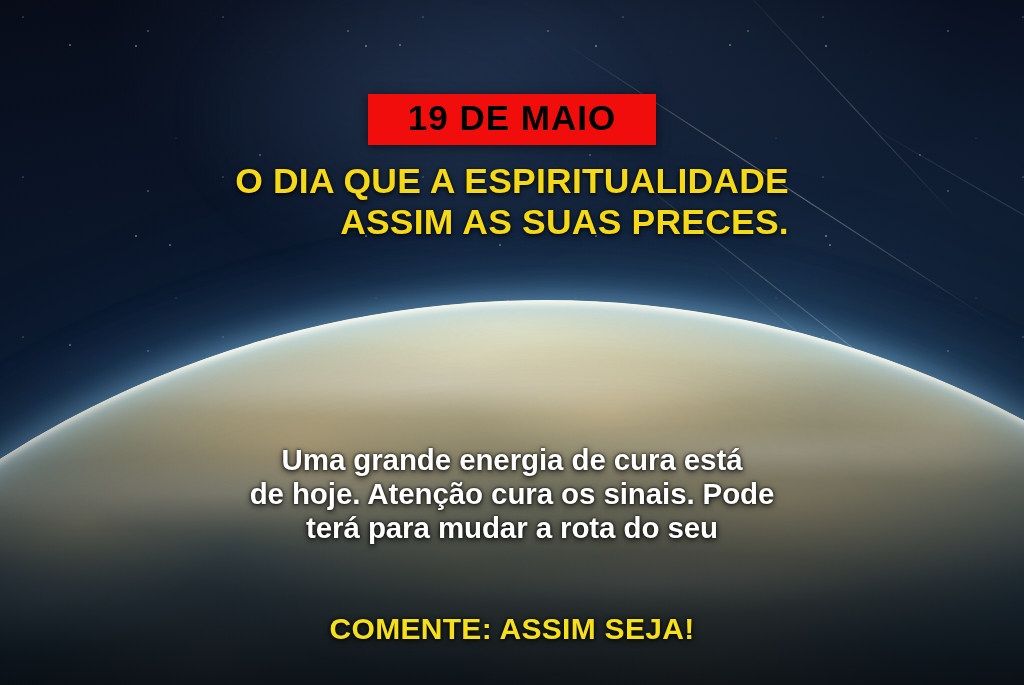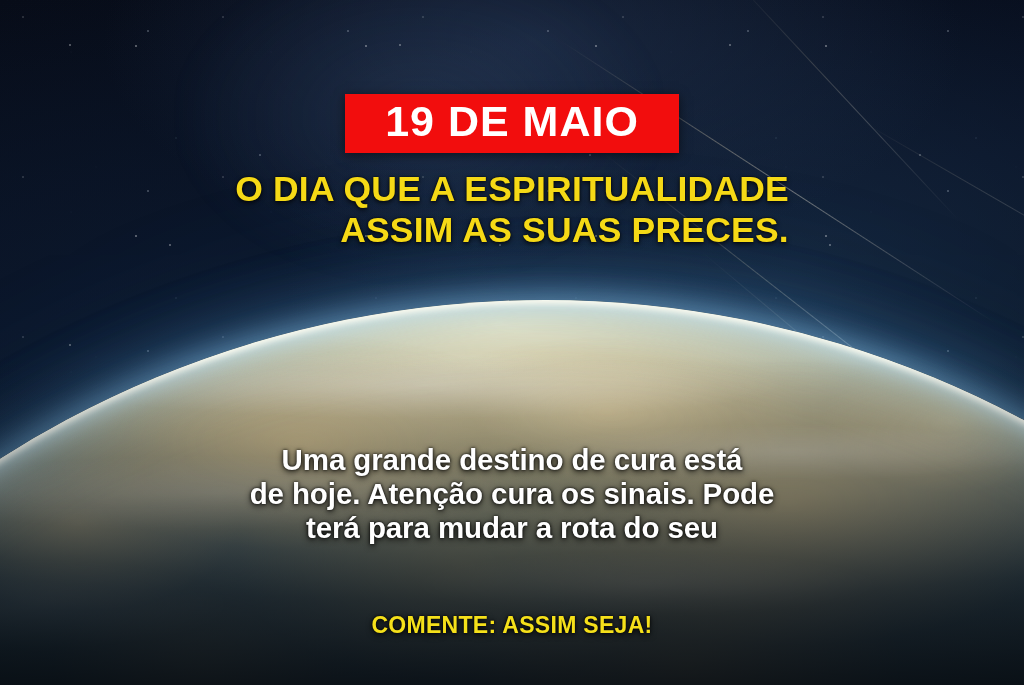--- a/index.html
+++ b/index.html
@@ -196,23 +196,23 @@
     margin-top: 94px;
     background: #f20d0d;
     padding: 6px 40px 10px;
     line-height: 1;
     box-shadow: 0 2px 10px rgba(0,0,0,0.55);
   }
   .date-banner-text {
     display: block;
     font-family: "Liberation Sans", sans-serif;
     font-weight: 700;
-    font-size: 43px;
+    font-size: 35px;
     letter-spacing: 1.0px;
-    color: #ffffff;
+    color: #000000;
     white-space: nowrap;
   }
 
   .headline {
     margin-top: 16px;
     text-align: right;
     font-family: "Liberation Sans", sans-serif;
     font-weight: 700;
     font-size: 35.5px;
     line-height: 1.16;
@@ -241,21 +241,21 @@
   .body-line { display: block; white-space: nowrap; }
 
   .cta {
     position: absolute;
     top: 612px;
     left: 0;
     right: 0;
     text-align: center;
     font-family: "Liberation Sans", sans-serif;
     font-weight: 700;
-    font-size: 23px;
+    font-size: 30px;
     letter-spacing: 0.3px;
     color: #f5e01a;
     text-shadow: 0 2px 6px rgba(0,0,0,0.85), 0 0 3px rgba(0,0,0,0.95);
   }
 </style>
 </head>
 <body>
 
 <div id="poster">
 
@@ -286,21 +286,21 @@
     <div class="date-banner">
       <span class="date-banner-text">19 DE MAIO</span>
     </div>
 
     <div class="headline">
       <span class="headline-line">O DIA QUE A ESPIRITUALIDADE</span>
       <span class="headline-line">ASSIM AS SUAS PRECES.</span>
     </div>
 
     <div class="body-copy">
-      <span class="body-line">Uma grande destino de cura está</span>
+      <span class="body-line">Uma grande energia de cura está</span>
       <span class="body-line">de hoje. Atenção cura os sinais. Pode</span>
       <span class="body-line">terá para mudar a rota do seu</span>
     </div>
 
     <div class="cta">COMENTE: ASSIM SEJA!</div>
 
   </div>
 </div>
 
 </body></html>

